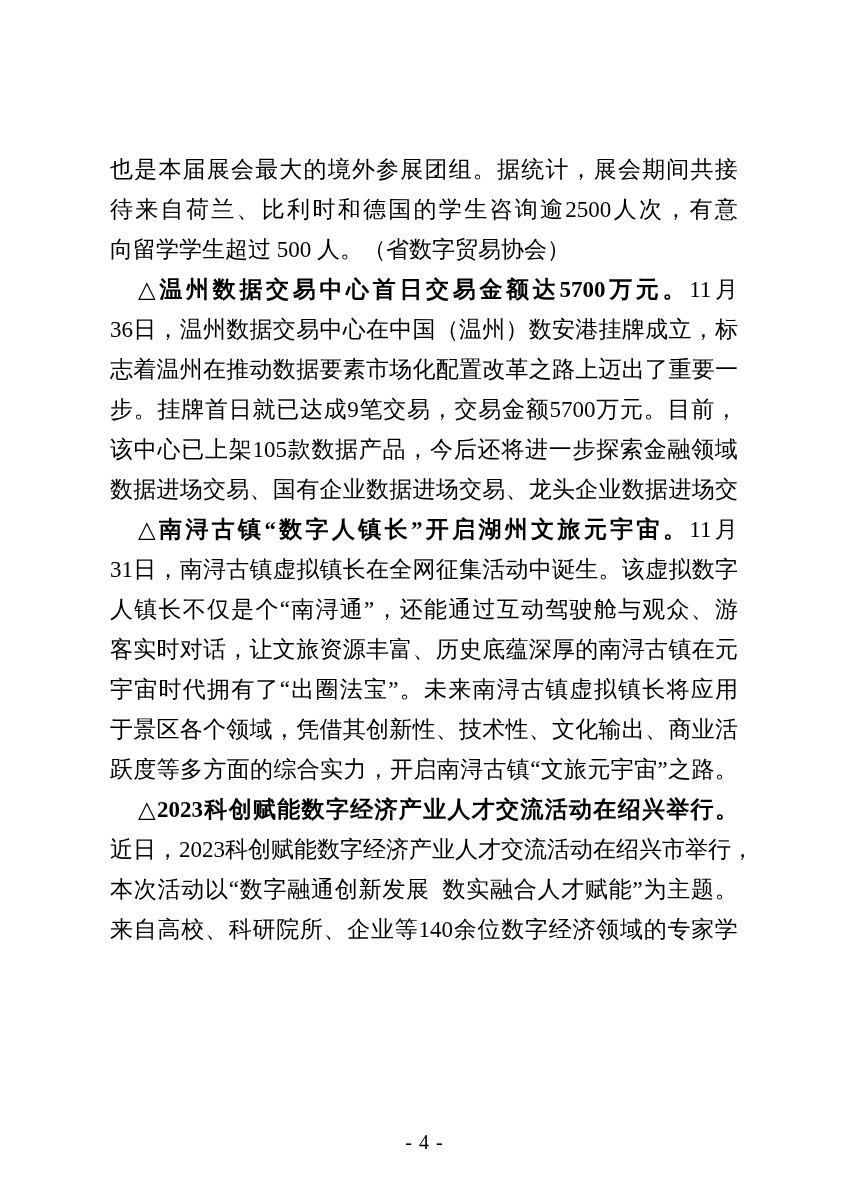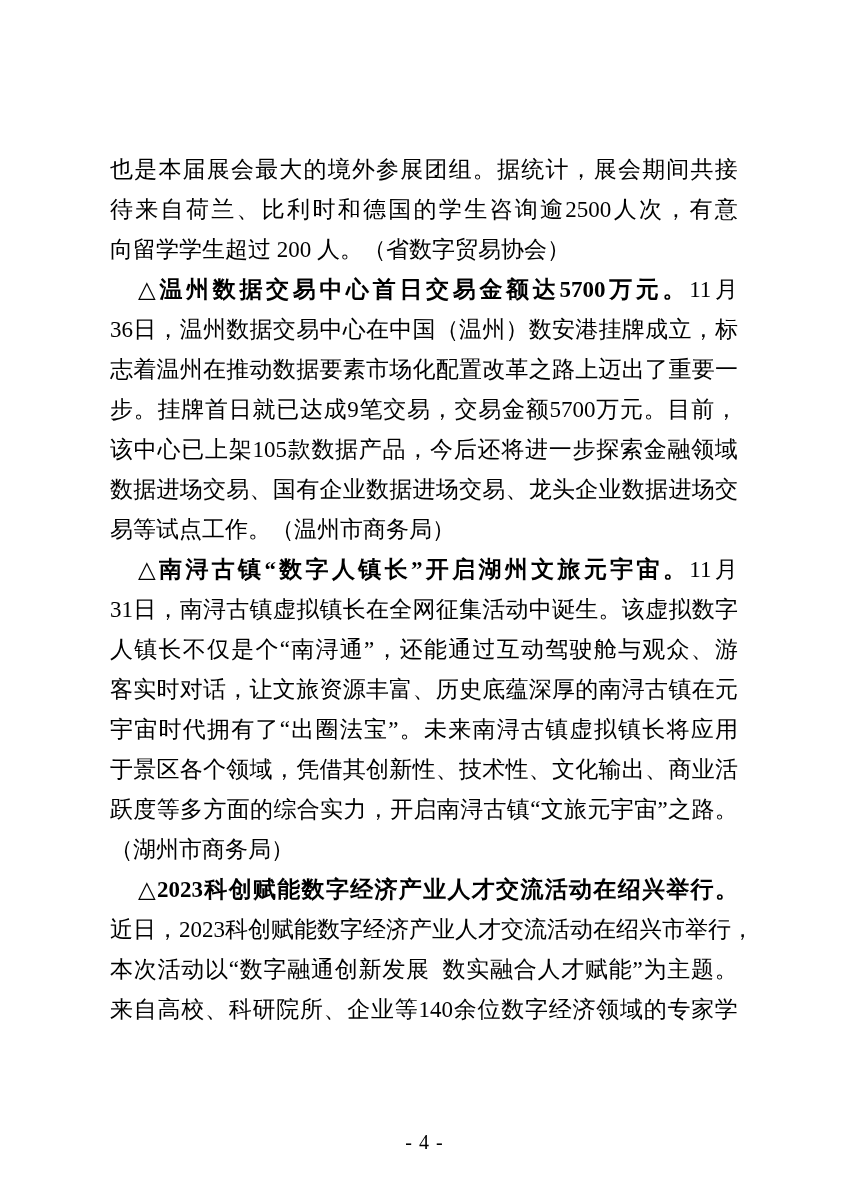--- a/index.html
+++ b/index.html
@@ -101,21 +101,21 @@
           <span>咨</span>
           <span>询</span>
           <span>逾</span>
           <span>2500</span>
           <span>人</span>
           <span>次</span>
           <span>，</span>
           <span>有</span>
           <span>意</span>
         </div>
-        <div class="line l"><span>向留学学生超过 200 人。（省数字贸易协会）</span></div>
+        <div class="line l"><span>向留学学生超过 500 人。（省数字贸易协会）</span></div>
       </div>
       <div class="para">
         <div class="line j in">
           <span class="b">△</span>
           <span class="b">温</span>
           <span class="b">州</span>
           <span class="b">数</span>
           <span class="b">据</span>
           <span class="b">交</span>
           <span class="b">易</span>
@@ -271,21 +271,20 @@
           <span>龙</span>
           <span>头</span>
           <span>企</span>
           <span>业</span>
           <span>数</span>
           <span>据</span>
           <span>进</span>
           <span>场</span>
           <span>交</span>
         </div>
-        <div class="line l"><span>易等试点工作。（温州市商务局）</span></div>
       </div>
       <div class="para">
         <div class="line j in">
           <span class="b">△</span>
           <span class="b">南</span>
           <span class="b">浔</span>
           <span class="b">古</span>
           <span class="b">镇</span>
           <span class="b">“</span>
           <span class="b">数</span>
@@ -475,21 +474,20 @@
           <span>文</span>
           <span>旅</span>
           <span>元</span>
           <span>宇</span>
           <span>宙</span>
           <span>”</span>
           <span>之</span>
           <span>路</span>
           <span>。</span>
         </div>
-        <div class="line l"><span>（湖州市商务局）</span></div>
       </div>
       <div class="para">
         <div class="line j in">
           <span class="b">△</span>
           <span class="b">2023</span>
           <span class="b">科</span>
           <span class="b">创</span>
           <span class="b">赋</span>
           <span class="b">能</span>
           <span class="b">数</span>

